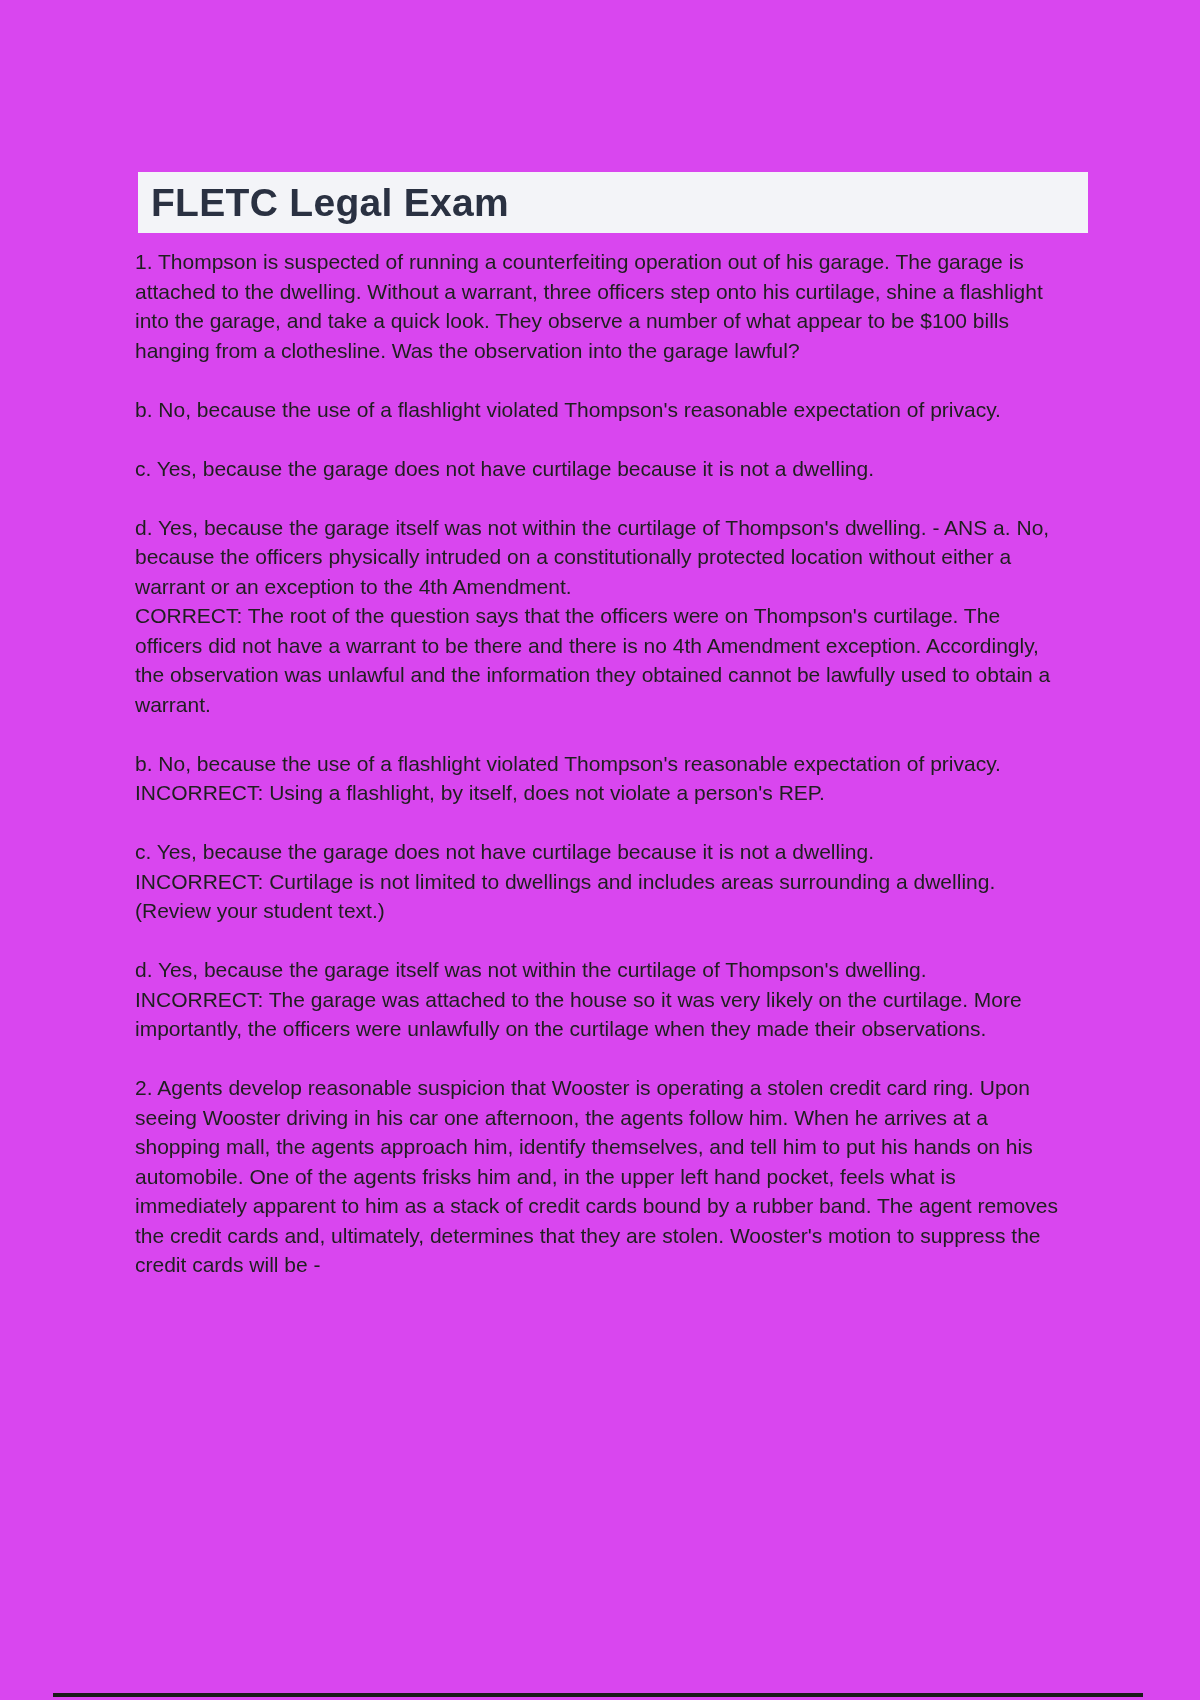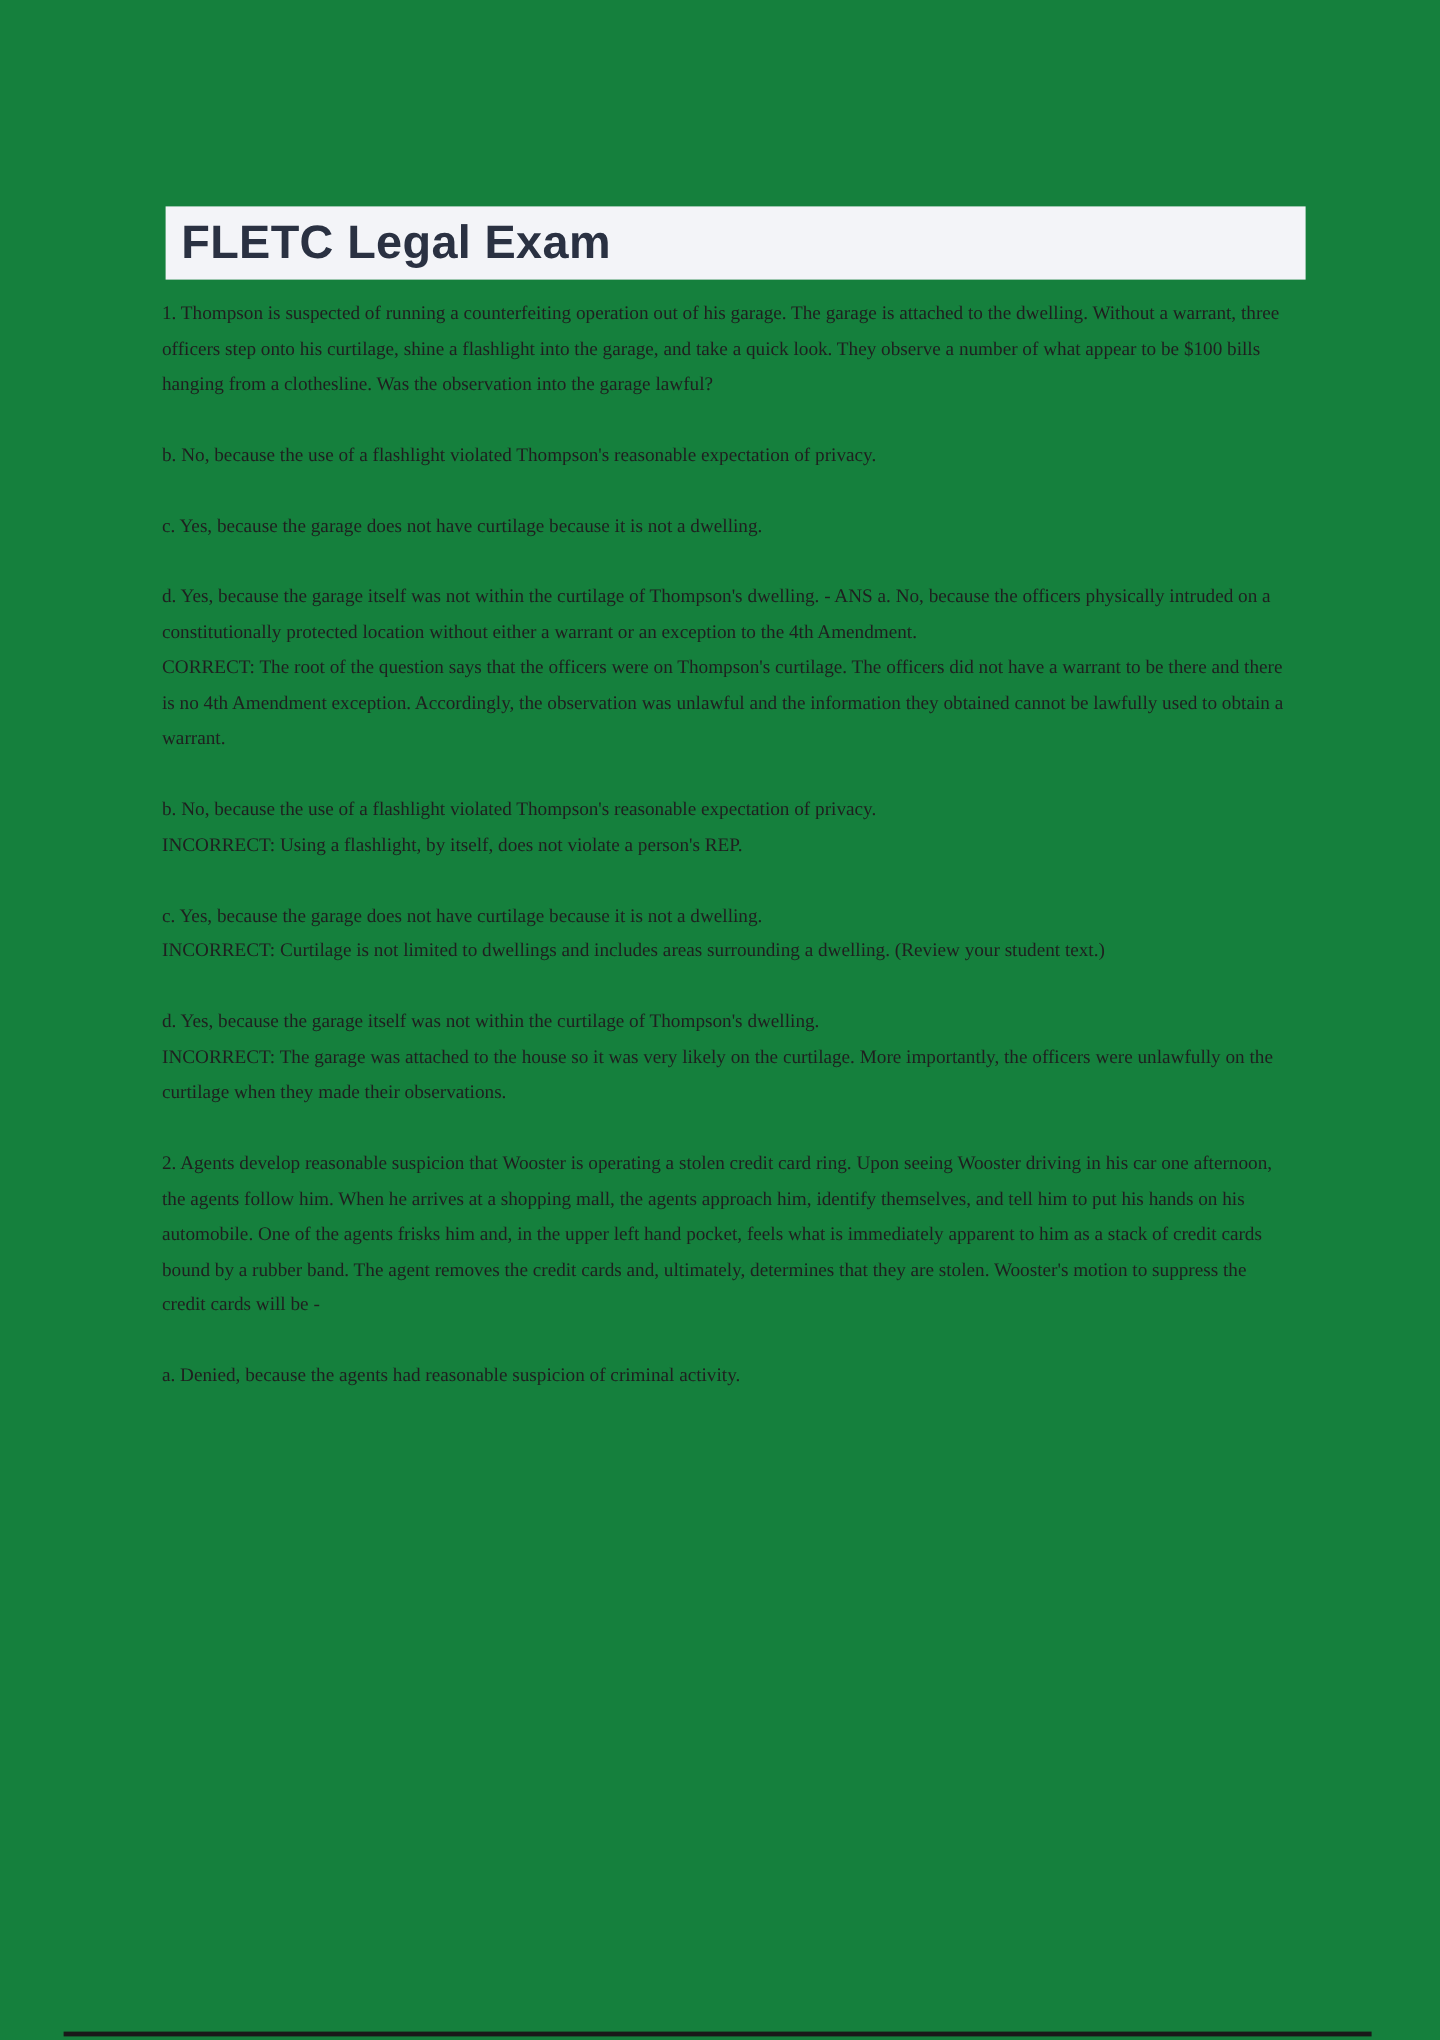--- a/index.html
+++ b/index.html
@@ -4,21 +4,21 @@
 <style>
   html, body {
     margin: 0;
     padding: 0;
     background: #ffffff;
   }
   .canvas {
     position: relative;
     width: 1200px;
     height: 1700px;
-    background: #15803d;
+    background: #d946ef;
     overflow: hidden;
     font-family: "Liberation Sans", sans-serif;
   }
   .title-band {
     position: absolute;
     left: 138px;
     top: 172px;
     width: 950px;
     height: 61px;
     background: #f3f4f8;
@@ -31,24 +31,23 @@
     font-size: 39px;
     font-weight: 700;
     color: #2a3142;
     letter-spacing: 0.3px;
   }
   .content {
     position: absolute;
     left: 135px;
     top: 247px;
     width: 938px;
-    font-size: 16px;
+    font-size: 21px;
     line-height: 29.5px;
     color: #1f1f1f;
-    font-family: Liberation Serif, serif;
   }
   .para {
     margin: 0 0 29.5px 0;
     white-space: pre-line;
   }
   .page-break-divider {
     position: absolute;
     left: 53px;
     top: 1693px;
     width: 1090px;
@@ -71,18 +70,17 @@
     <p class="para">c. Yes, because the garage does not have curtilage because it is not a dwelling.</p>
     <p class="para">d. Yes, because the garage itself was not within the curtilage of Thompson's dwelling. - ANS a. No, because the officers physically intruded on a constitutionally protected location without either a warrant or an exception to the 4th Amendment.
 CORRECT: The root of the question says that the officers were on Thompson's curtilage. The officers did not have a warrant to be there and there is no 4th Amendment exception. Accordingly, the observation was unlawful and the information they obtained cannot be lawfully used to obtain a warrant.</p>
     <p class="para">b. No, because the use of a flashlight violated Thompson's reasonable expectation of privacy.
 INCORRECT: Using a flashlight, by itself, does not violate a person's REP.</p>
     <p class="para">c. Yes, because the garage does not have curtilage because it is not a dwelling.
 INCORRECT: Curtilage is not limited to dwellings and includes areas surrounding a dwelling. (Review your student text.)</p>
     <p class="para">d. Yes, because the garage itself was not within the curtilage of Thompson's dwelling.
 INCORRECT: The garage was attached to the house so it was very likely on the curtilage. More importantly, the officers were unlawfully on the curtilage when they made their observations.</p>
     <p class="para">2. Agents develop reasonable suspicion that Wooster is operating a stolen credit card ring. Upon seeing Wooster driving in his car one afternoon, the agents follow him. When he arrives at a shopping mall, the agents approach him, identify themselves, and tell him to put his hands on his automobile. One of the agents frisks him and, in the upper left hand pocket, feels what is immediately apparent to him as a stack of credit cards bound by a rubber band. The agent removes the credit cards and, ultimately, determines that they are stolen. Wooster's motion to suppress the credit cards will be -</p>
-    <p class="para">a. Denied, because the agents had reasonable suspicion of criminal activity.</p>
   </div>
 
   <div class="page-break-divider"></div>
 
 </div>
 
 </body></html>

